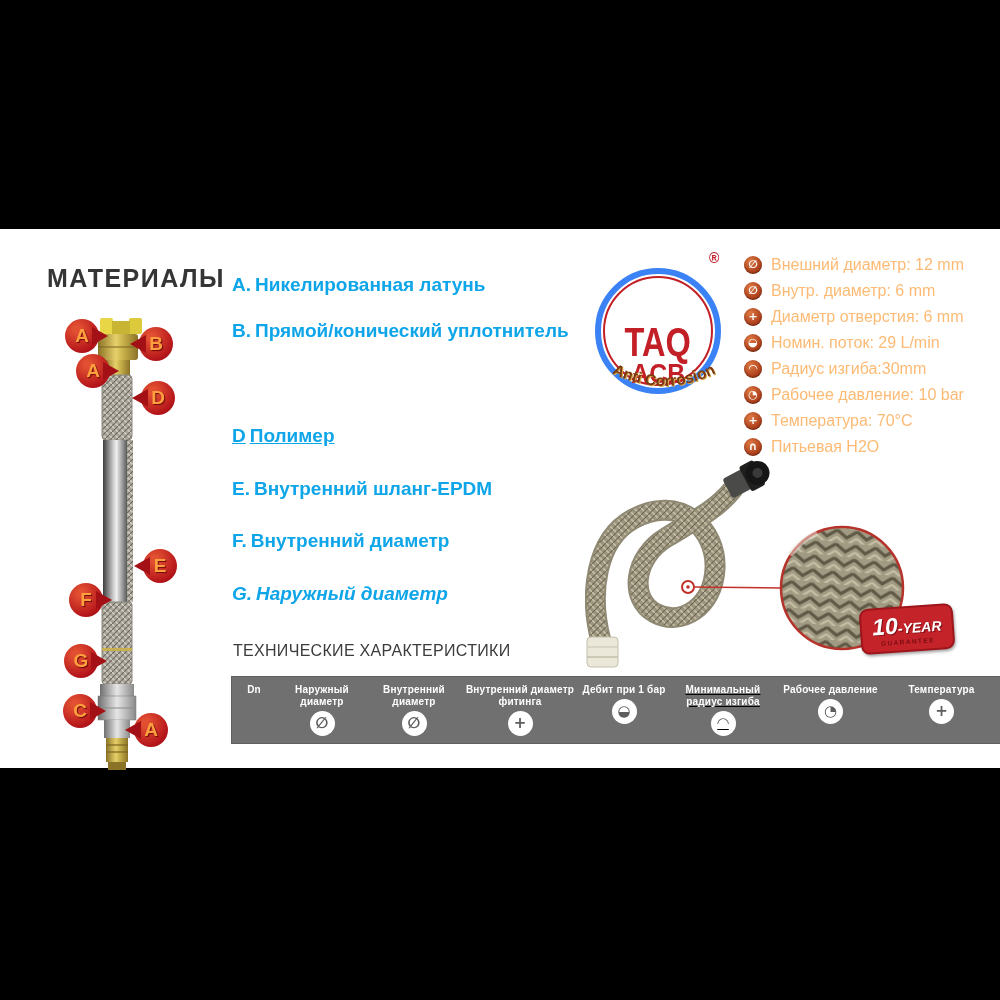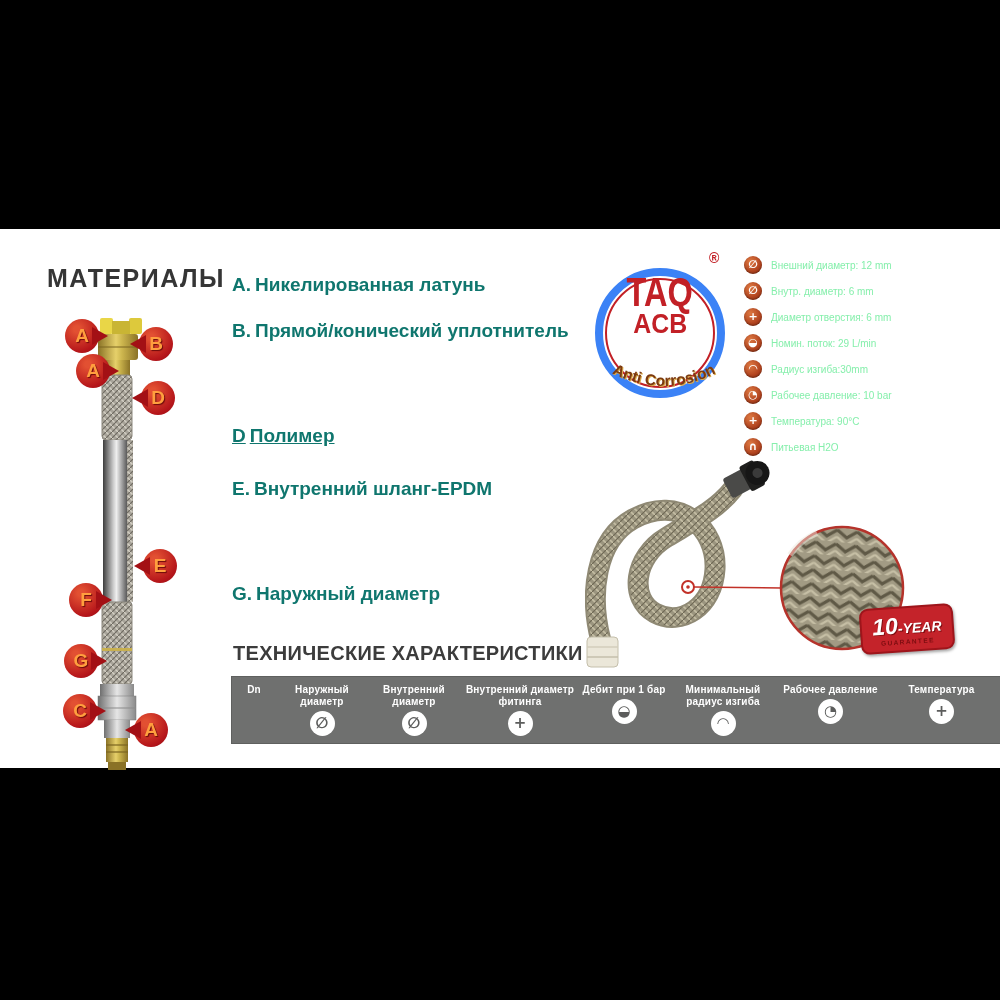--- a/index.html
+++ b/index.html
@@ -6,57 +6,57 @@
   .page{position:relative;width:1000px;height:1000px;margin:0 auto;background:#000;
         font-family:"Liberation Sans",sans-serif;overflow:hidden;}
   .band{position:absolute;left:0;width:1000px;background:#000;}
   .band-top{top:0;height:229px;}
   .band-bottom{top:768px;height:232px;}
   .content{position:absolute;left:0;top:229px;width:1000px;height:539px;background:#fff;}
 
   
   .materials-title{position:absolute;left:47px;top:264px;font-size:25px;font-weight:bold;
         color:#353535;letter-spacing:1.5px;}
-  .tech-title{position:absolute;left:233px;top:642px;font-size:20px;font-weight:bold;color:#3c3c3c;
+  .tech-title{position:absolute;left:233px;top:642px;font-size:16px;font-weight:normal;color:#3c3c3c;
         letter-spacing:.3px;}
 
   
-  .mat-item{position:absolute;left:232px;font-size:19px;font-weight:bold;color:#0f766e;white-space:nowrap;}
+  .mat-item{position:absolute;left:232px;font-size:19px;font-weight:bold;color:#0ea5e9;white-space:nowrap;}
   .mat-item .letter{margin-right:4px;}
 
   
   .marker{position:absolute;width:34px;height:34px;border-radius:50%;
         background:radial-gradient(circle at 35% 30%, #e25032 10%, #b5151a 70%, #8d0d12 100%);
         display:flex;align-items:center;justify-content:center;
         color:#ff9f3e;font-weight:bold;font-size:19px;text-shadow:1px 1px 1px #6d0a0a;z-index:5;}
   .marker::after{content:'';position:absolute;top:50%;transform:translateY(-50%);
         border-top:9px solid transparent;border-bottom:9px solid transparent;}
   .marker.dir-right::after{left:27px;border-left:16px solid #a31015;}
   .marker.dir-left::after{right:27px;border-right:16px solid #a31015;}
 
   
-  .logo-ring{position:absolute;left:595px;top:268px;width:114px;height:114px;border:8px solid #3b82f6;
-        border-radius:50%;display:flex;flex-direction:column;align-items:center;justify-content:flex-start;
+  .logo-ring{position:absolute;left:595px;top:268px;width:114px;height:114px;border:6px solid #3b82f6;
+        border-radius:50%;display:flex;flex-direction:column;align-items:center;justify-content:flex-end;
         background:#fff;}
   .logo-ring::before{content:'';position:absolute;left:2px;top:2px;right:2px;bottom:2px;
         border:2px solid #c22026;border-radius:50%;}
   .logo-taq{font-size:37px;font-weight:bold;color:#c22026;line-height:.9;transform:scale(.88,1.12);}
   .logo-acb{font-size:27px;font-weight:bold;color:#c22026;line-height:1;transform:scale(.92,1.05);margin-top:2px;}
   .logo-reg{position:absolute;left:709px;top:250px;font-size:14px;font-weight:bold;color:#c22026;}
   .logo-arc{position:absolute;left:586px;top:354px;}
 
   
   .specs{position:absolute;left:744px;top:252px;}
   .spec-row{display:flex;align-items:center;height:26px;gap:9px;}
   .spec-icon{width:18px;height:18px;min-width:18px;border-radius:50%;
         background:radial-gradient(circle at 35% 30%, #d9743f 5%, #b2441f 60%, #8e2f12 100%);
         box-shadow:inset 0 -1px 2px rgba(0,0,0,.35);
         color:#fff;font-size:11px;font-weight:bold;line-height:18px;text-align:center;
         font-family:"DejaVu Sans",sans-serif;}
-  .spec-text{font-size:10px;color:#86efac;white-space:nowrap;}
+  .spec-text{font-size:16px;color:#fdba74;white-space:nowrap;}
 
   
   .badge{position:absolute;left:860px;top:606px;width:90px;height:42px;background:#c4232a;
         border:2px solid #9e151b;border-radius:9px;transform:rotate(-4deg);
         display:flex;flex-direction:column;align-items:center;justify-content:center;
         box-shadow:1px 2px 3px rgba(0,0,0,.35);z-index:6;}
   .badge-line1{color:#fff;font-style:italic;font-weight:bold;line-height:1;
         text-shadow:1px 1px 0 #7c0d10;}
   .badge-val{font-size:23px;}
   .badge-year{font-size:14px;}
@@ -161,21 +161,22 @@
       <span>C</span>
     </div>
   <div class="marker dir-left" style="left:134px;top:713px;">
       <span>A</span>
     </div>
 
   <div class="mat-item" style="top:274px;"><span class="letter">A.</span><span>Никелированная латунь</span></div>
   <div class="mat-item" style="top:320px;"><span class="letter">B.</span><span>Прямой/конический уплотнитель</span></div>
   <div class="mat-item" style="top:425px;text-decoration:underline;"><span class="letter">D</span><span>Полимер</span></div>
   <div class="mat-item" style="top:478px;text-align:center;"><span class="letter">E.</span><span>Внутренний шланг-EPDM</span></div>
-  <div class="mat-item" style="top:583px;"><span class="letter">G.</span><span>Наружный диаметр</span></div>
+  <div class="mat-item" style="top:530px;"><span class="letter">F.</span><span>Внутренний диаметр</span></div>
+  <div class="mat-item" style="top:583px;font-style:italic;"><span class="letter">G.</span><span>Наружный диаметр</span></div>
 
   <div class="logo-ring">
     <div class="logo-taq">TAQ</div>
     <div class="logo-acb">ACB</div>
   </div>
   <div class="logo-reg">®</div>
   <svg class="logo-arc" width="156" height="54" viewBox="0 0 156 54">
     <defs>
         <path id="arcP" d="M 10 10 Q 78 54 146 10" fill="none"></path>
       </defs>
@@ -205,21 +206,21 @@
     <div class="spec-row">
         <span class="spec-icon">◠</span>
         <span class="spec-text">Радиус изгиба:30mm</span>
       </div>
     <div class="spec-row">
         <span class="spec-icon">◔</span>
         <span class="spec-text">Рабочее давление: 10 bar</span>
       </div>
     <div class="spec-row">
         <span class="spec-icon">+</span>
-        <span class="spec-text">Температура: 90°C</span>
+        <span class="spec-text">Температура: 70°C</span>
       </div>
     <div class="spec-row">
         <span class="spec-icon">∩</span>
         <span class="spec-text">Питьевая H2O</span>
       </div>
   </div>
 
   <svg class="svg-abs" style="left:585px;top:445px;" width="415" height="225" viewBox="0 0 415 225">
     <defs>
       <pattern id="braidCoil" patternUnits="userSpaceOnUse" width="7" height="7">
@@ -276,21 +277,21 @@
       <div class="ticon">∅</div>
     </div>
     <div class="tcol" style="width:120px;">
       <div class="tlabel">Внутренний диаметр фитинга</div>
       <div class="ticon">+</div>
     </div>
     <div class="tcol" style="width:88px;">
       <div class="tlabel">Дебит при 1 бар</div>
       <div class="ticon">◒</div>
     </div>
-    <div class="tcol" style="width:110px;">
+    <div class="tcol" style="width:110px;text-decoration:underline;">
       <div class="tlabel">Минимальный радиус изгиба</div>
       <div class="ticon">◠</div>
     </div>
     <div class="tcol" style="width:105px;">
       <div class="tlabel">Рабочее давление</div>
       <div class="ticon">◔</div>
     </div>
     <div class="tcol" style="width:117px;">
       <div class="tlabel">Температура</div>
       <div class="ticon">+</div>

